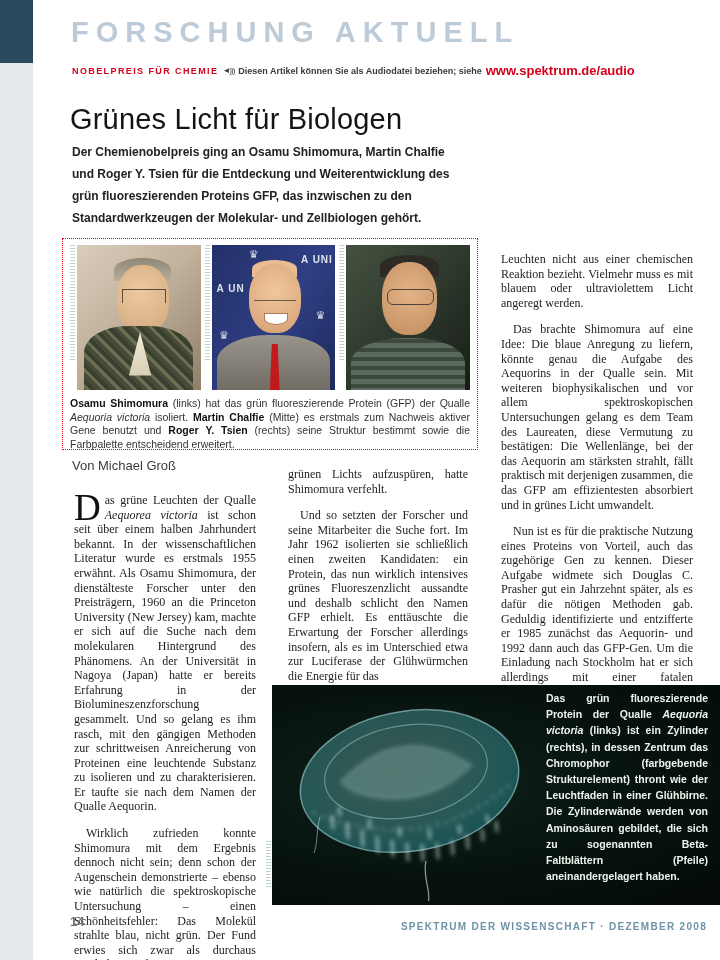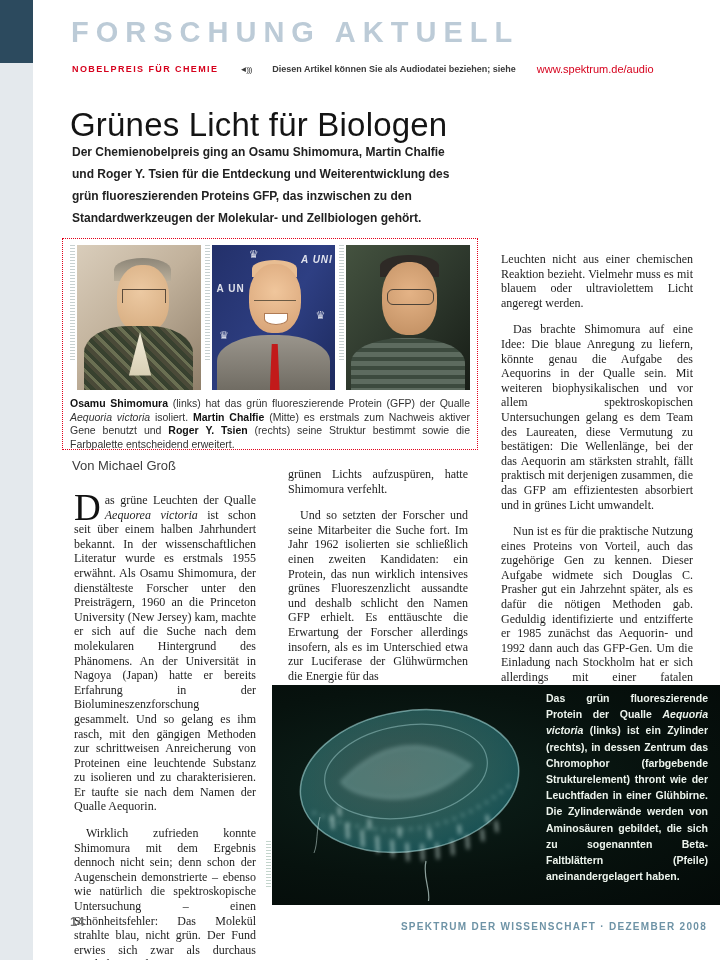--- a/index.html
+++ b/index.html
@@ -4,27 +4,27 @@
 <style>
   html,body{margin:0;padding:0;background:#fff;}
   .page{position:relative;width:720px;height:960px;background:#ffffff;overflow:hidden;
         font-family:"Liberation Sans",sans-serif;color:#1a1a1a;padding-left:10px;}
   
   .edge-dark{position:absolute;left:0;top:0;width:33px;height:63px;background:#2c4a5e;}
   .edge-light{position:absolute;left:0;top:63px;width:33px;height:897px;background:#e4e9ed;}
   
   .section-header{position:absolute;left:71px;top:16px;font-size:29px;font-weight:bold;
         letter-spacing:7px;color:#bccbd7;white-space:nowrap;}
-  .kicker-row{position:absolute;left:72px;top:63px;display:flex;align-items:center;gap:21px;
+  .kicker-row{position:absolute;left:72px;top:63px;display:flex;align-items:center;gap:4px;
         font-size:9px;white-space:nowrap;}
   .kicker{color:#d6001c;font-weight:bold;letter-spacing:1.4px;}
   .audio-icon{color:#3a3a3a;font-size:8px;letter-spacing:-1px;}
   .audio-text{color:#3a3a3a;font-weight:bold;font-size:9px;}
-  .audio-link{color:#d6001c;font-weight:normal;font-size:11px;text-decoration:none;}
-  .title{position:absolute;left:70px;top:84px;font-size:33px;font-weight:normal;
+  .audio-link{color:#d6001c;font-weight:bold;font-size:13px;text-decoration:none;}
+  .title{position:absolute;left:70px;top:84px;font-size:29px;font-weight:normal;
         letter-spacing:0.2px;color:#141414;}
   .intro{position:absolute;left:72px;top:141px;width:398px;font-size:12px;font-weight:bold;
         line-height:22px;color:#222;}
   
   .photobox{position:absolute;left:62px;top:238px;width:416px;height:212px;
         border:1px dotted #e2001a;box-sizing:border-box;padding:6px 7px 0 7px;background:#fff;}
   .photorow{display:flex;gap:4px;height:145px;}
   .photocell{position:relative;flex:1;display:flex;}
   .vcred{width:5px;height:80%;align-self:flex-start;margin-right:2px;opacity:.55;
         background:repeating-linear-gradient(to bottom,#9aa 0 1px,transparent 1px 3px);}
@@ -38,21 +38,21 @@
   .p1 .glasses{position:absolute;left:36%;top:30%;width:34%;height:9%;
         border-top:1px solid #5a4a3a;border-left:1px solid #5a4a3a;border-right:1px solid #5a4a3a;}
   .p1 .sweater{position:absolute;left:6%;top:56%;width:88%;height:46%;border-radius:40% 40% 0 0;
         background:repeating-linear-gradient(45deg,#4a4a38 0 4px,#6a6f52 4px 7px,#38412f 7px 11px);}
   .p1 .shirt{position:absolute;left:42%;top:60%;width:18%;height:30%;
         background:linear-gradient(#f2ecd9,#d8cfb4);clip-path:polygon(50% 0,100% 100%,0 100%);}
   
   .p2{background:linear-gradient(120deg,#23306a 0%,#2e3f83 55%,#1d2a5e 100%);}
   .p2 .bdtext{position:absolute;color:rgba(255,255,255,.85);font-weight:bold;font-size:10px;letter-spacing:1px;}
   .p2 .bd1{left:4%;top:26%;}
-  .p2 .bd2{right:2%;top:6%;font-style:italic;}
+  .p2 .bd2{right:2%;top:6%;}
   .p2 .crown{position:absolute;color:rgba(255,255,255,.8);font-size:11px;}
   .p2 .c1{left:30%;top:2%;} .p2 .c2{left:6%;top:58%;} .p2 .c3{right:8%;top:44%;}
   .p2 .face{position:absolute;left:30%;top:13%;width:42%;height:48%;border-radius:46% 46% 44% 44%;
         background:radial-gradient(circle at 50% 40%,#f0c69c,#d5a073);}
   .p2 .bald{position:absolute;left:33%;top:10%;width:36%;height:12%;border-radius:50% 50% 0 0;
         background:#e8bd92;}
   .p2 .glasses{position:absolute;left:34%;top:28%;width:34%;height:10%;
         border-bottom:1.5px solid #6b5a44;}
   .p2 .mouth{position:absolute;left:42%;top:47%;width:18%;height:7%;border-radius:0 0 50% 50%;
         background:#fff;border:1px solid #b07b54;}

